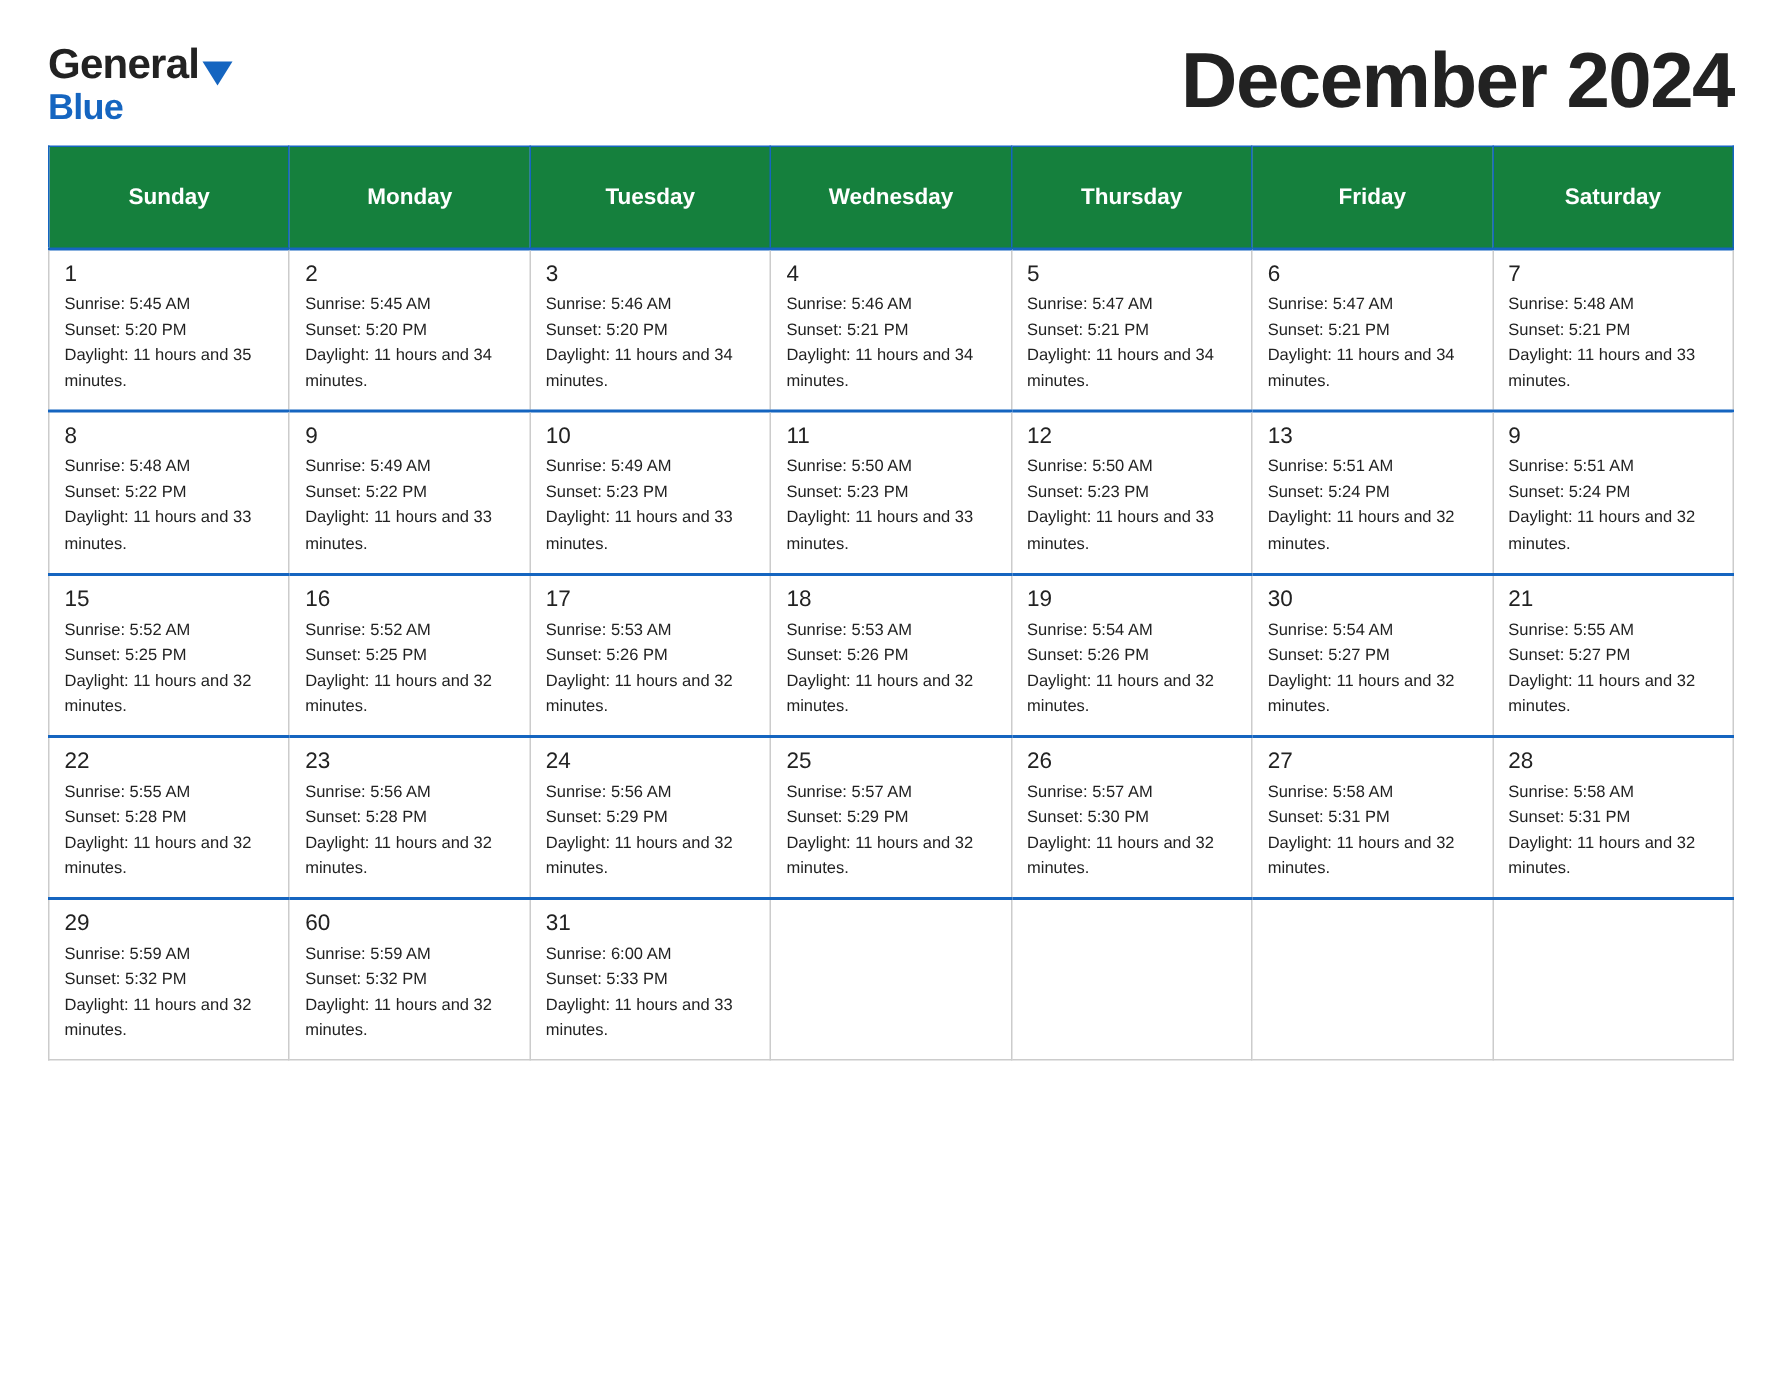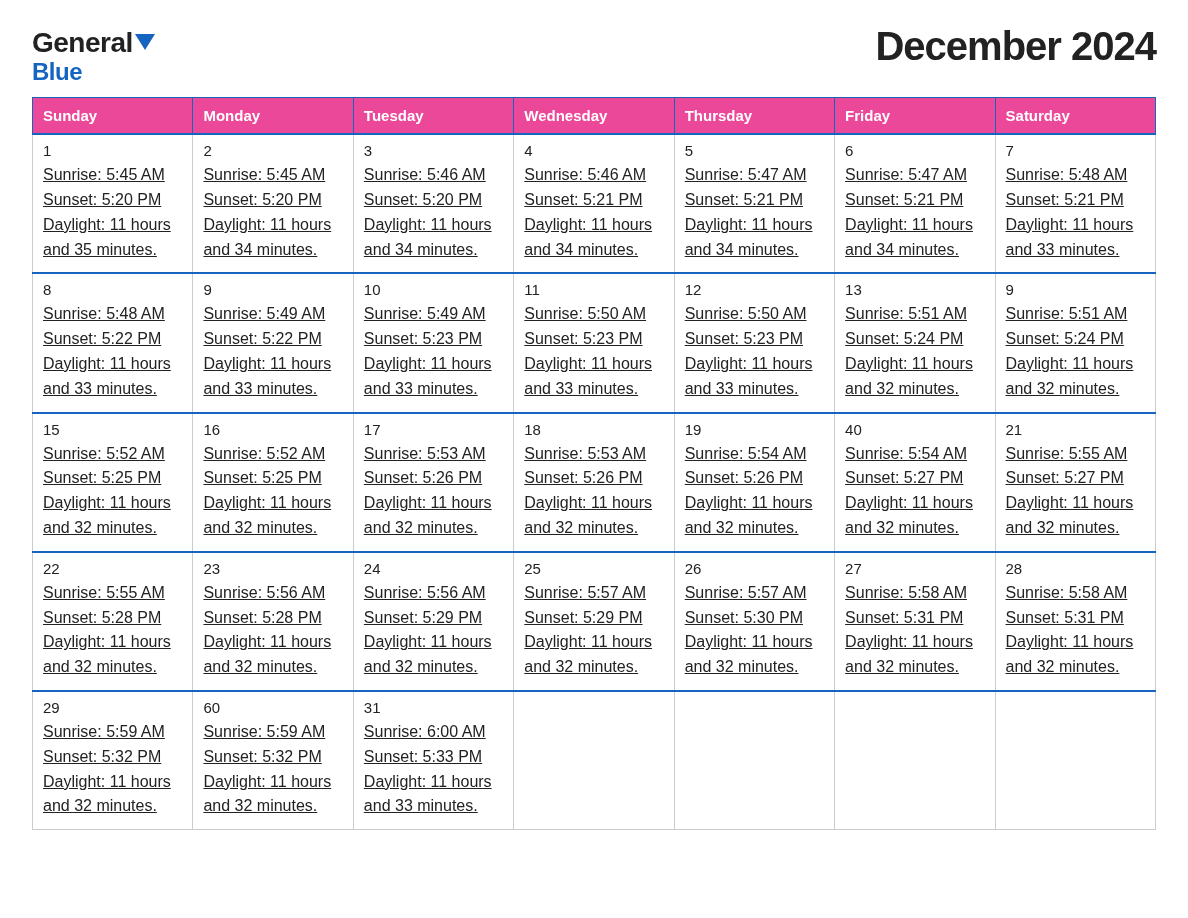--- a/index.html
+++ b/index.html
@@ -44,44 +44,44 @@
       border-right: 10px solid transparent;
       border-top: 16px solid #1565c0;
       margin-left: 2px;
       vertical-align: middle;
       margin-bottom: 2px;
     }
     .title-block {
       text-align: right;
     }
     .title-block h1 {
-      font-size: 40px;
+      font-size: 52px;
       font-weight: bold;
       color: #222;
       letter-spacing: -1px;
       text-align: right;
     }
     .title-block h2 {
       font-size: 22px;
       font-weight: normal;
       color: #555;
       margin-top: 2px;
     }
     .calendar {
       width: 100%;
       border-collapse: collapse;
       margin-top: 8px;
     }
     .calendar th {
-      background: #ec4899;
+      background: #15803d;
       color: #fff;
       font-size: 15px;
       font-weight: bold;
-      padding: 9px 10px;
-      text-align: left;
+      padding: 25px 10px;
+      text-align: center;
       border: 1px solid #1565c0;
     }
     .calendar td {
       vertical-align: top;
       border: 1px solid #ccc;
       padding: 7px 10px 10px 10px;
       font-size: 12.5px;
       color: #222;
       width: calc(100% / 7);
       min-height: 100px;
@@ -90,31 +90,30 @@
       border-top: 2px solid #1565c0;
     }
     .day-number {
       font-size: 15px;
       font-weight: normal;
       color: #222;
       display: block;
       margin-bottom: 4px;
     }
     .day-info {
-      font-size: 16px;
+      font-size: 11px;
       color: #222;
       line-height: 1.55;
-      text-decoration: underline;
     }
     .empty-cell {
       background: #fff;
     }
     .logo-line1 {
       display: flex;
-      align-items: center;
+      align-items: flex-end;
     }
   </style>
 </head>
 <body>
 
 <div class="header-row">
   <div class="logo">
     <div class="logo-line1">
       <span class="logo-general">General</span>
       <span class="logo-triangle"></span>
@@ -214,21 +213,21 @@
         </td>
         <td>
           <span class="day-number">18</span>
         <div class="day-info">Sunrise: 5:53 AM<br>Sunset: 5:26 PM<br>Daylight: 11 hours and 32 minutes.</div>
         </td>
         <td>
           <span class="day-number">19</span>
         <div class="day-info">Sunrise: 5:54 AM<br>Sunset: 5:26 PM<br>Daylight: 11 hours and 32 minutes.</div>
         </td>
         <td>
-          <span class="day-number">40</span>
+          <span class="day-number">30</span>
         <div class="day-info">Sunrise: 5:54 AM<br>Sunset: 5:27 PM<br>Daylight: 11 hours and 32 minutes.</div>
         </td>
         <td>
           <span class="day-number">21</span>
         <div class="day-info">Sunrise: 5:55 AM<br>Sunset: 5:27 PM<br>Daylight: 11 hours and 32 minutes.</div>
         </td>
       </tr>
       <tr class="week-row">
         <td>
           <span class="day-number">22</span>

